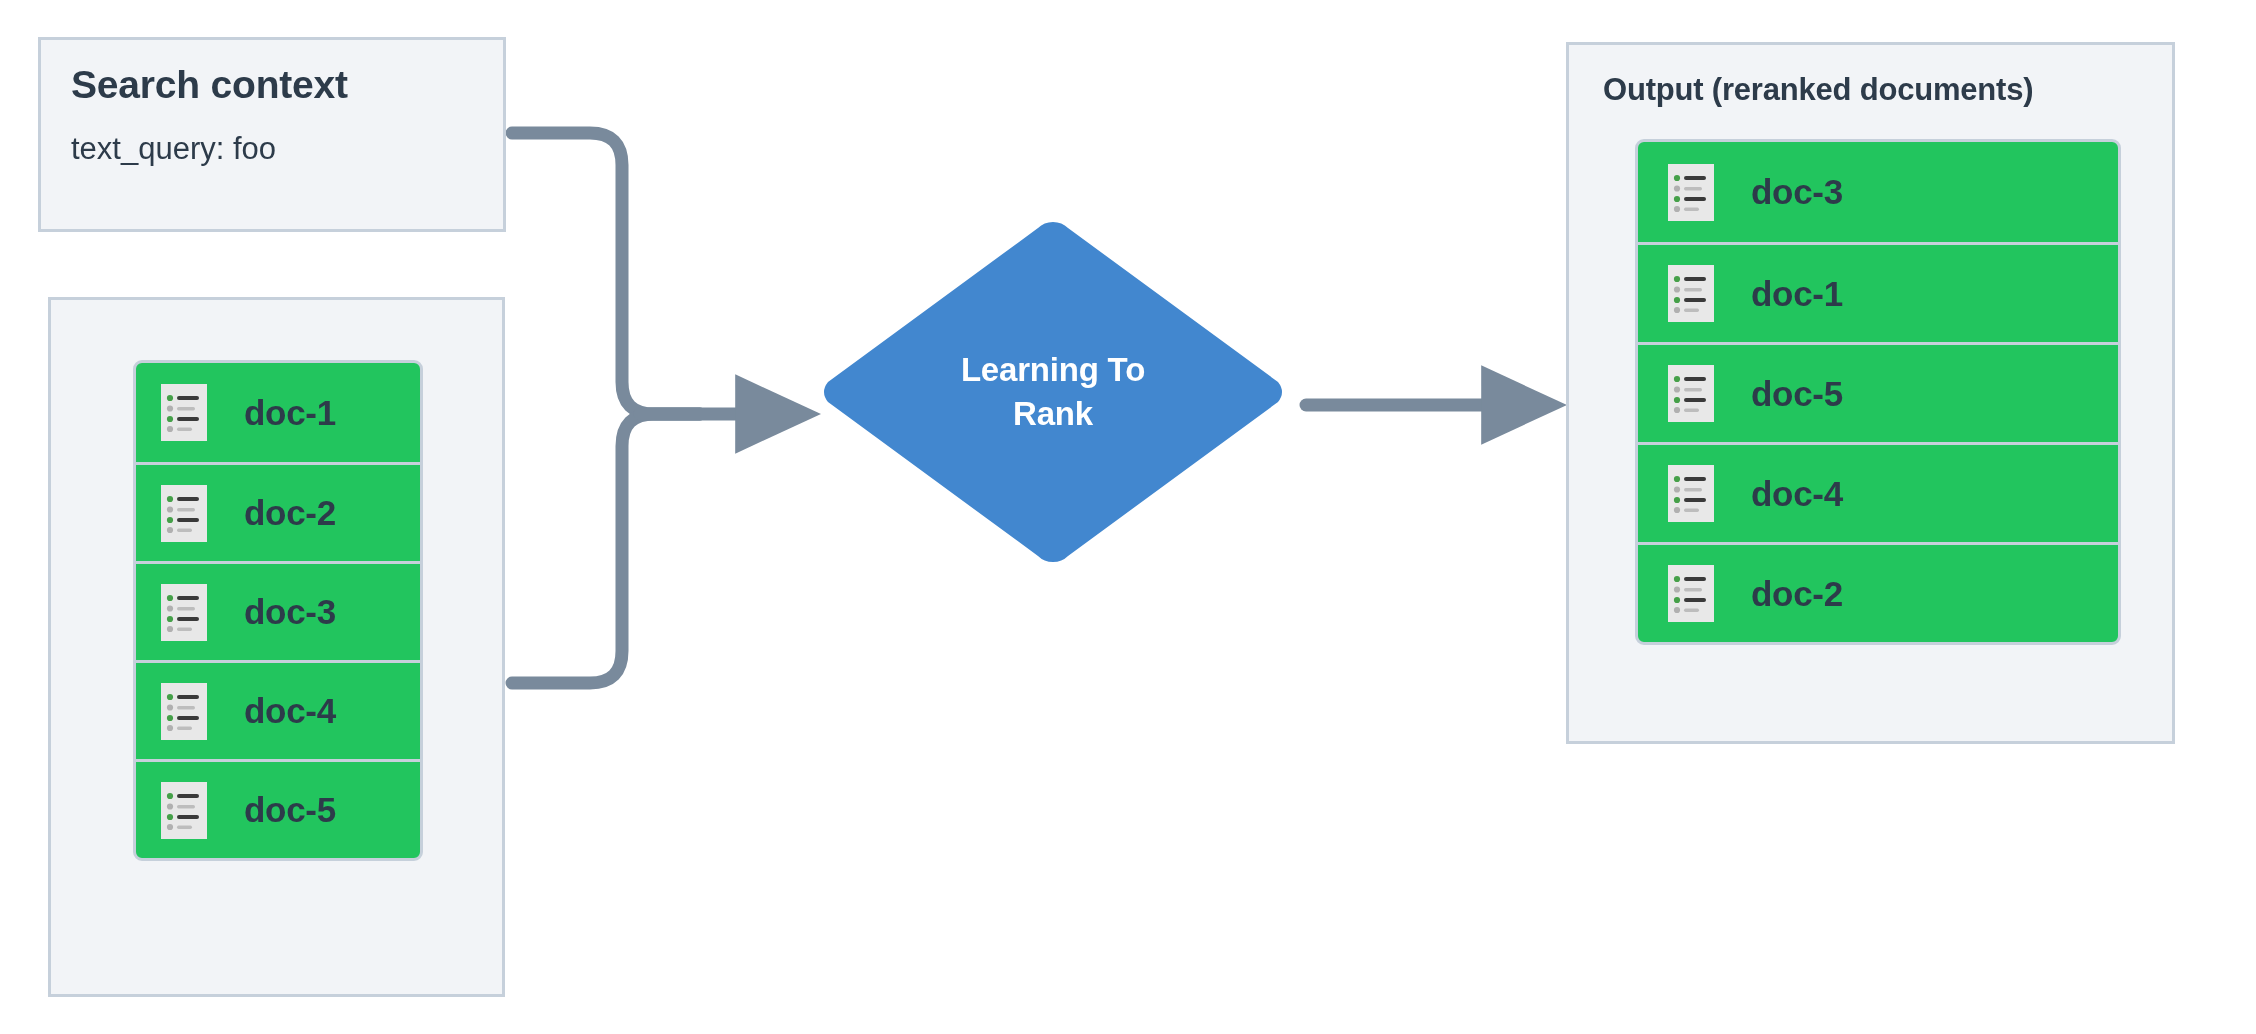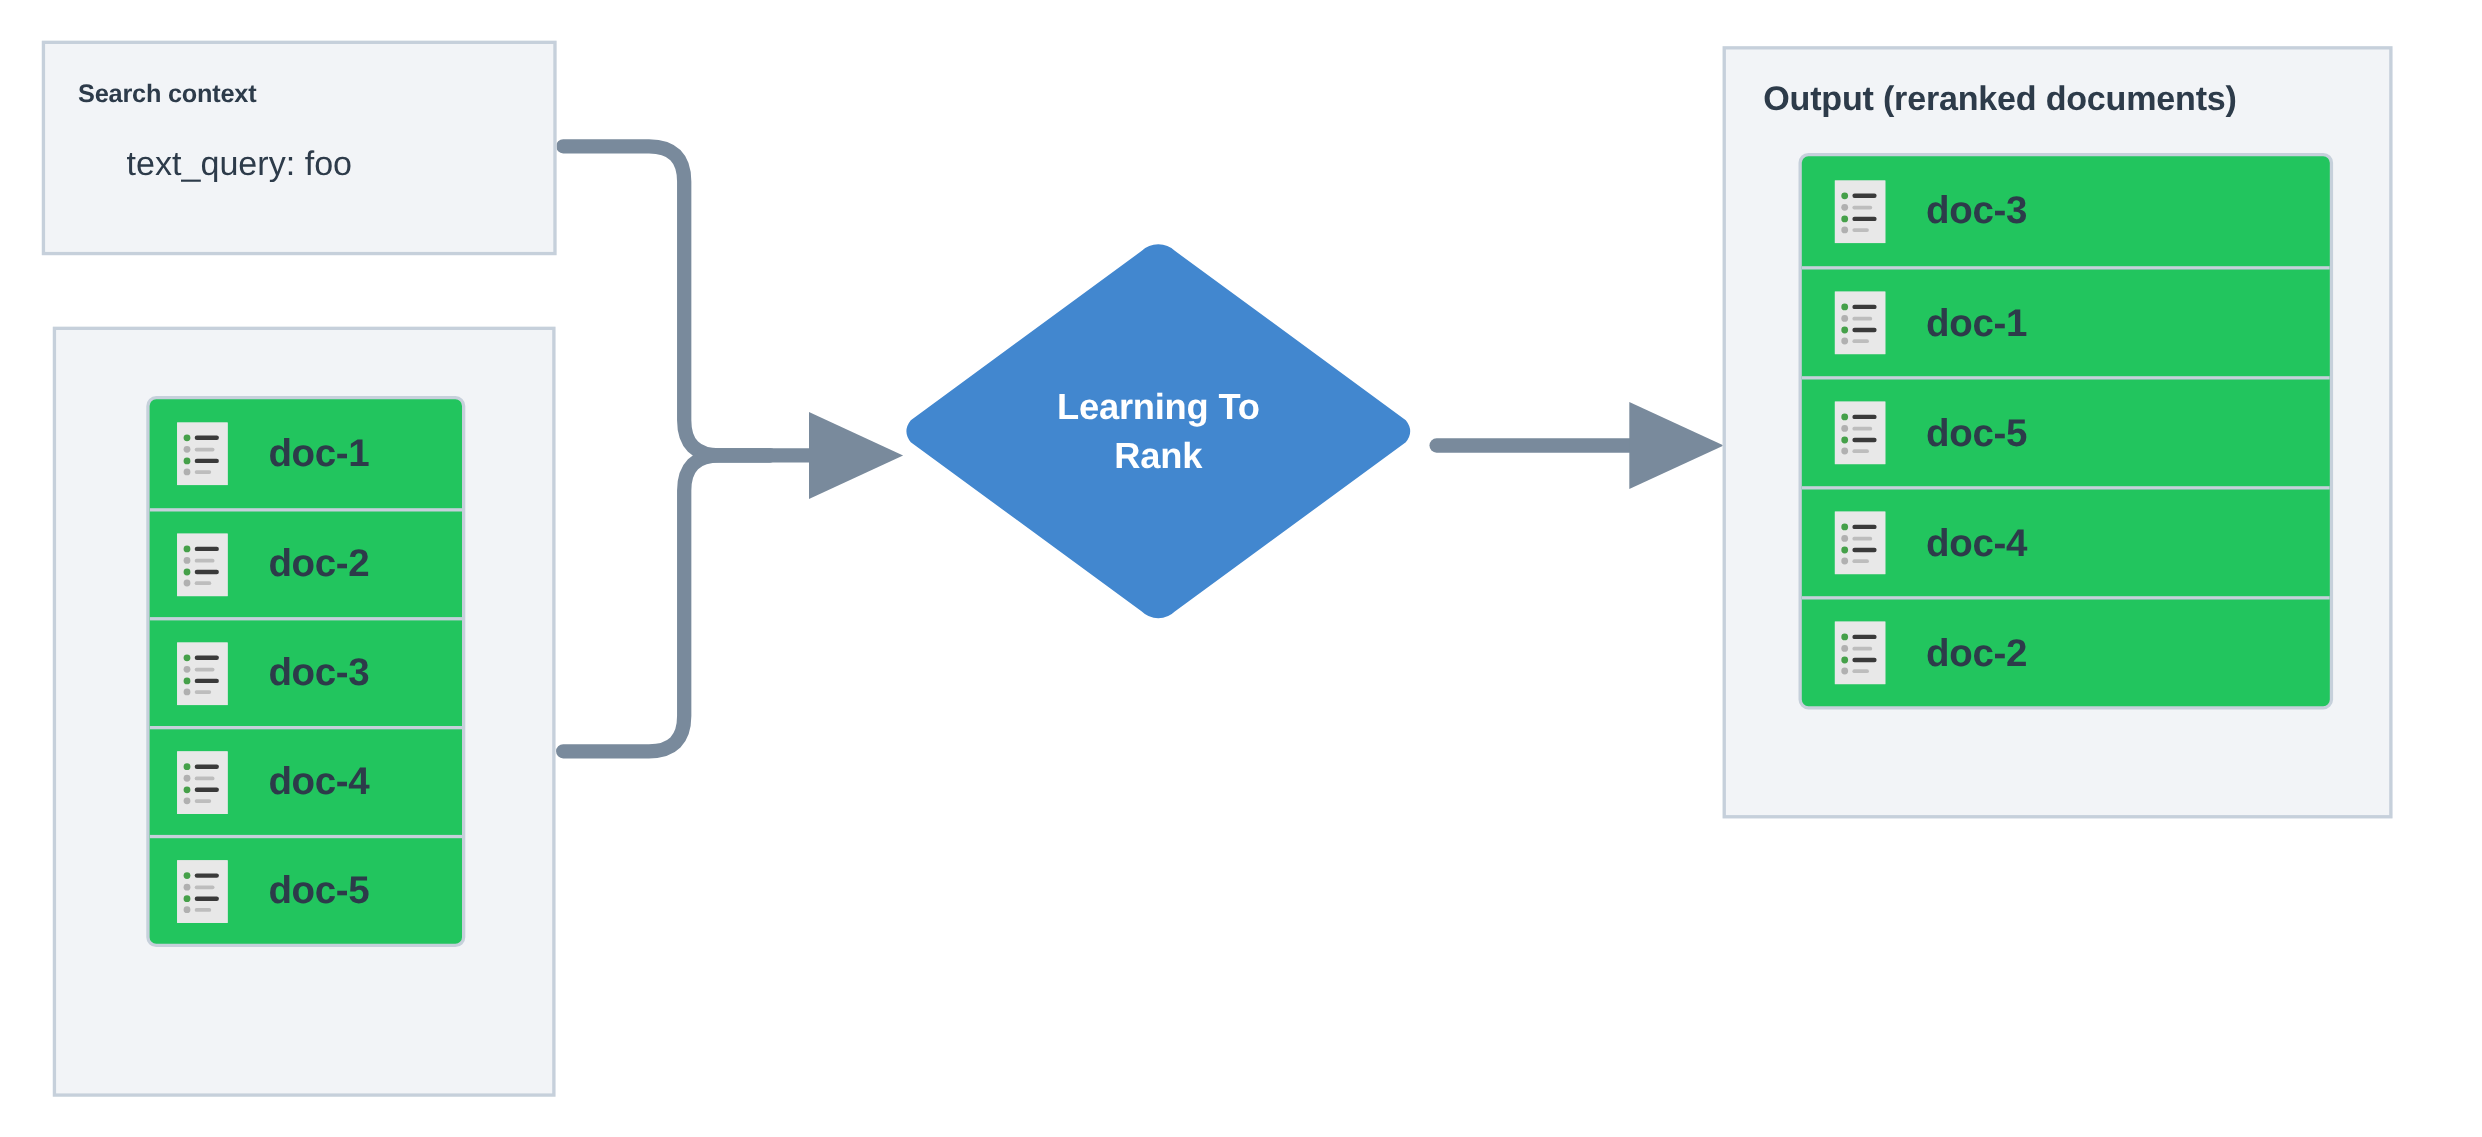--- a/index.html
+++ b/index.html
@@ -37,22 +37,22 @@
   }
 
   
   #search-context {
     left: 38px;
     top: 37px;
     width: 468px;
     height: 195px;
     padding: 26px 30px 0 30px;
   }
-  #search-context .panel-title { font-size: 23px; line-height: 38px; }
-  #search-context .panel-sub  { font-size: 31px; line-height: 38px; margin-top: 26px; font-weight: normal; margin-left: 44px; }
+  #search-context .panel-title { font-size: 39px; line-height: 38px; }
+  #search-context .panel-sub  { font-size: 31px; line-height: 38px; margin-top: 26px; font-weight: normal; }
 
   
   #input-documents {
     left: 48px;
     top: 297px;
     width: 457px;
     height: 700px;
     padding: 26px 0 0 0;
   }
   #input-documents .panel-title {

